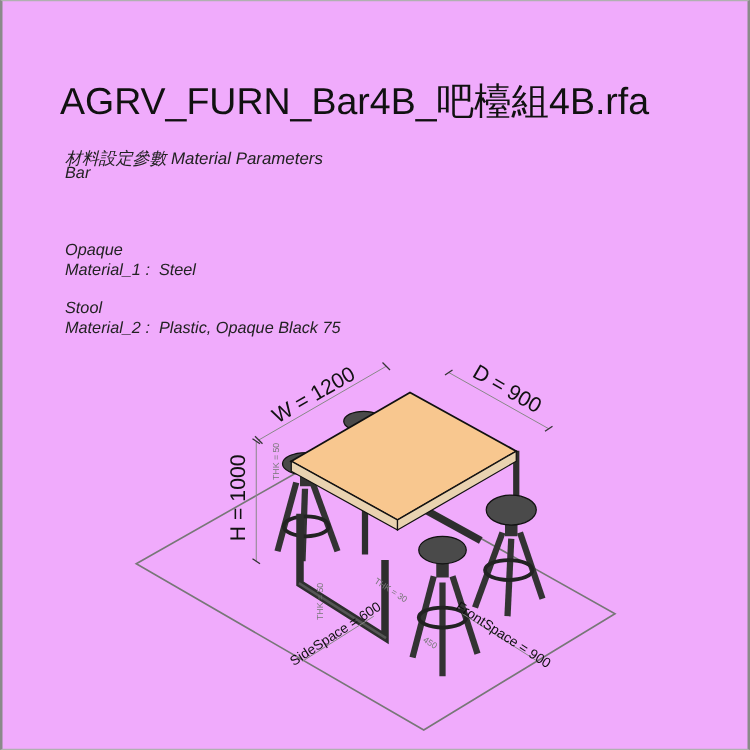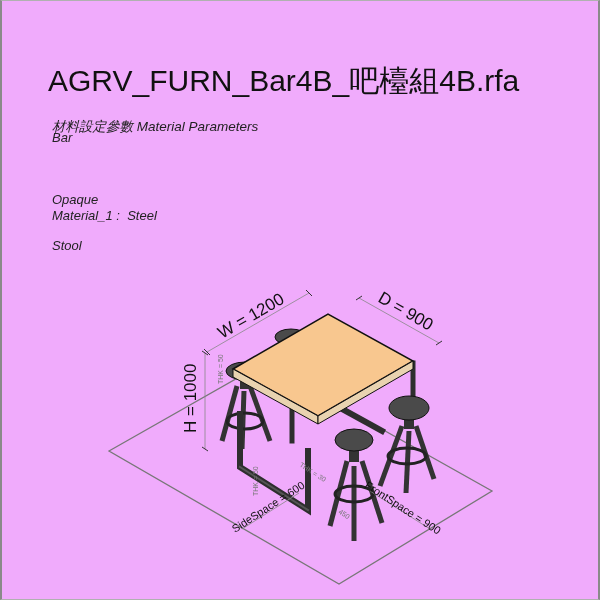--- a/index.html
+++ b/index.html
@@ -30,20 +30,23 @@
   <div class="txt" id="subtitle">材料設定參數 Material Parameters</div>
 
   <div class="txt" style="top:129px">Bar</div>
 
   <div class="txt" style="top:191px">Opaque</div>
   <div class="txt" style="top:207px">
     <span>Material_1 :</span>&nbsp;&nbsp;<span>Steel</span>
   </div>
 
   <div class="txt" style="top:237px">Stool</div>
+  <div class="txt" style="top:253px">
+    <span>Material_2 :</span>&nbsp;&nbsp;<span>Plastic, Opaque Black 75</span>
+  </div>
 
   <svg id="drawing" viewBox="0 0 600 600">
 
     <polygon points="107,450 262,362 490,490 337,583" fill="none" stroke="#777" stroke-width="1.3"></polygon>
 
     <g>
       <line x1="205" y1="351" x2="307" y2="292" stroke="#888" stroke-width="0.8"></line>
       <line x1="202" y1="348" x2="208" y2="354" stroke="#333" stroke-width="1"></line>
       <line x1="304" y1="289" x2="310" y2="295" stroke="#333" stroke-width="1"></line>
       <text class="dim" font-size="17" transform="translate(220,338) rotate(-30)">W = 1200</text>

